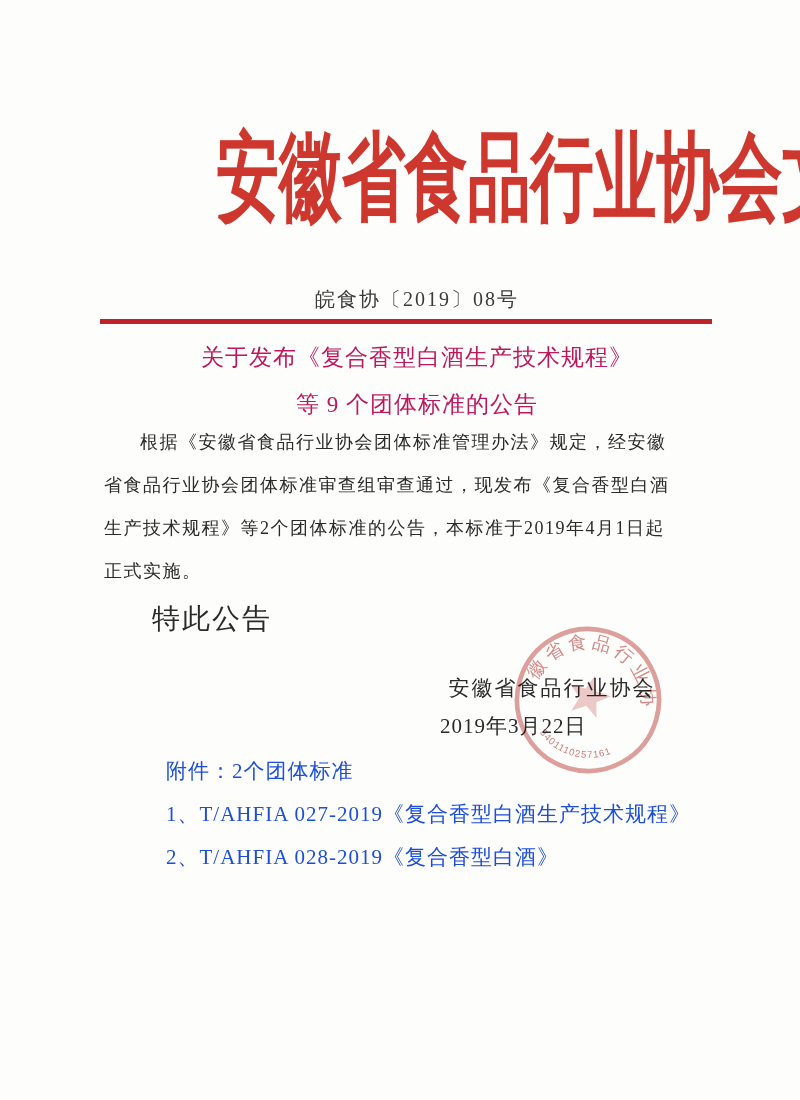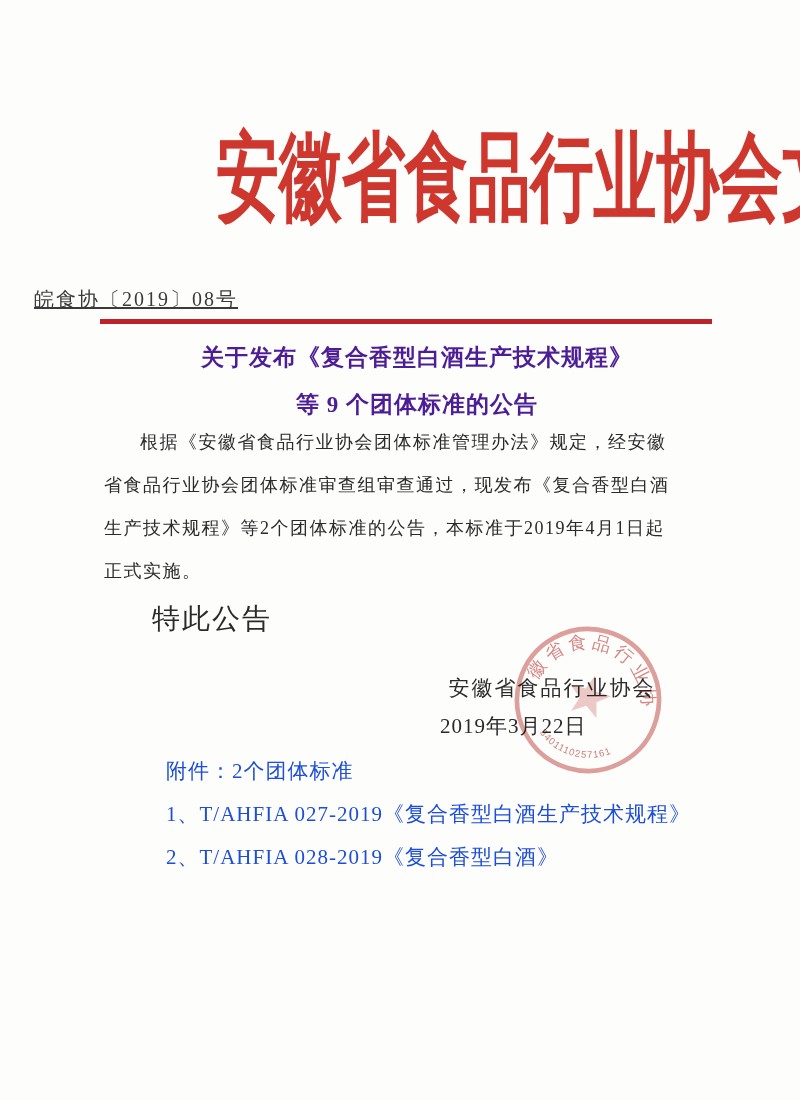--- a/index.html
+++ b/index.html
@@ -25,36 +25,35 @@
     font-size:96px;line-height:104px;font-weight:700;
     color:#cd372e;
     transform:scaleX(0.655);
     transform-origin:50% 50%;
     letter-spacing:0px;
     text-shadow:0 0 1px rgba(205,55,46,.45);
   }
   
   .doc-number{
     position:absolute;top:287px;left:34px;width:766px;
-    text-align:left;
+    text-align:center;
     font-size:20px;line-height:24px;letter-spacing:2px;
     color:#3a3a3a;
-    text-decoration:underline;
   }
   
   .red-rule{
     position:absolute;top:319px;left:100px;width:612px;height:5px;
     background:#bd2329;
   }
   
   .doc-title{
     position:absolute;top:334px;left:34px;width:766px;
     text-align:center;
-    font-size:23px;line-height:47px;font-weight:700;
-    color:#4c1d95;letter-spacing:1px;
+    font-size:23px;line-height:47px;font-weight:400;
+    color:#be185d;letter-spacing:1px;
   }
   
   .body-text{
     position:absolute;top:421px;left:104px;width:616px;
     font-size:18px;line-height:43px;
     color:#2a2a2a;letter-spacing:1.5px;
     white-space:nowrap;
   }
   .body-text .indent{text-indent:2em;}
   

